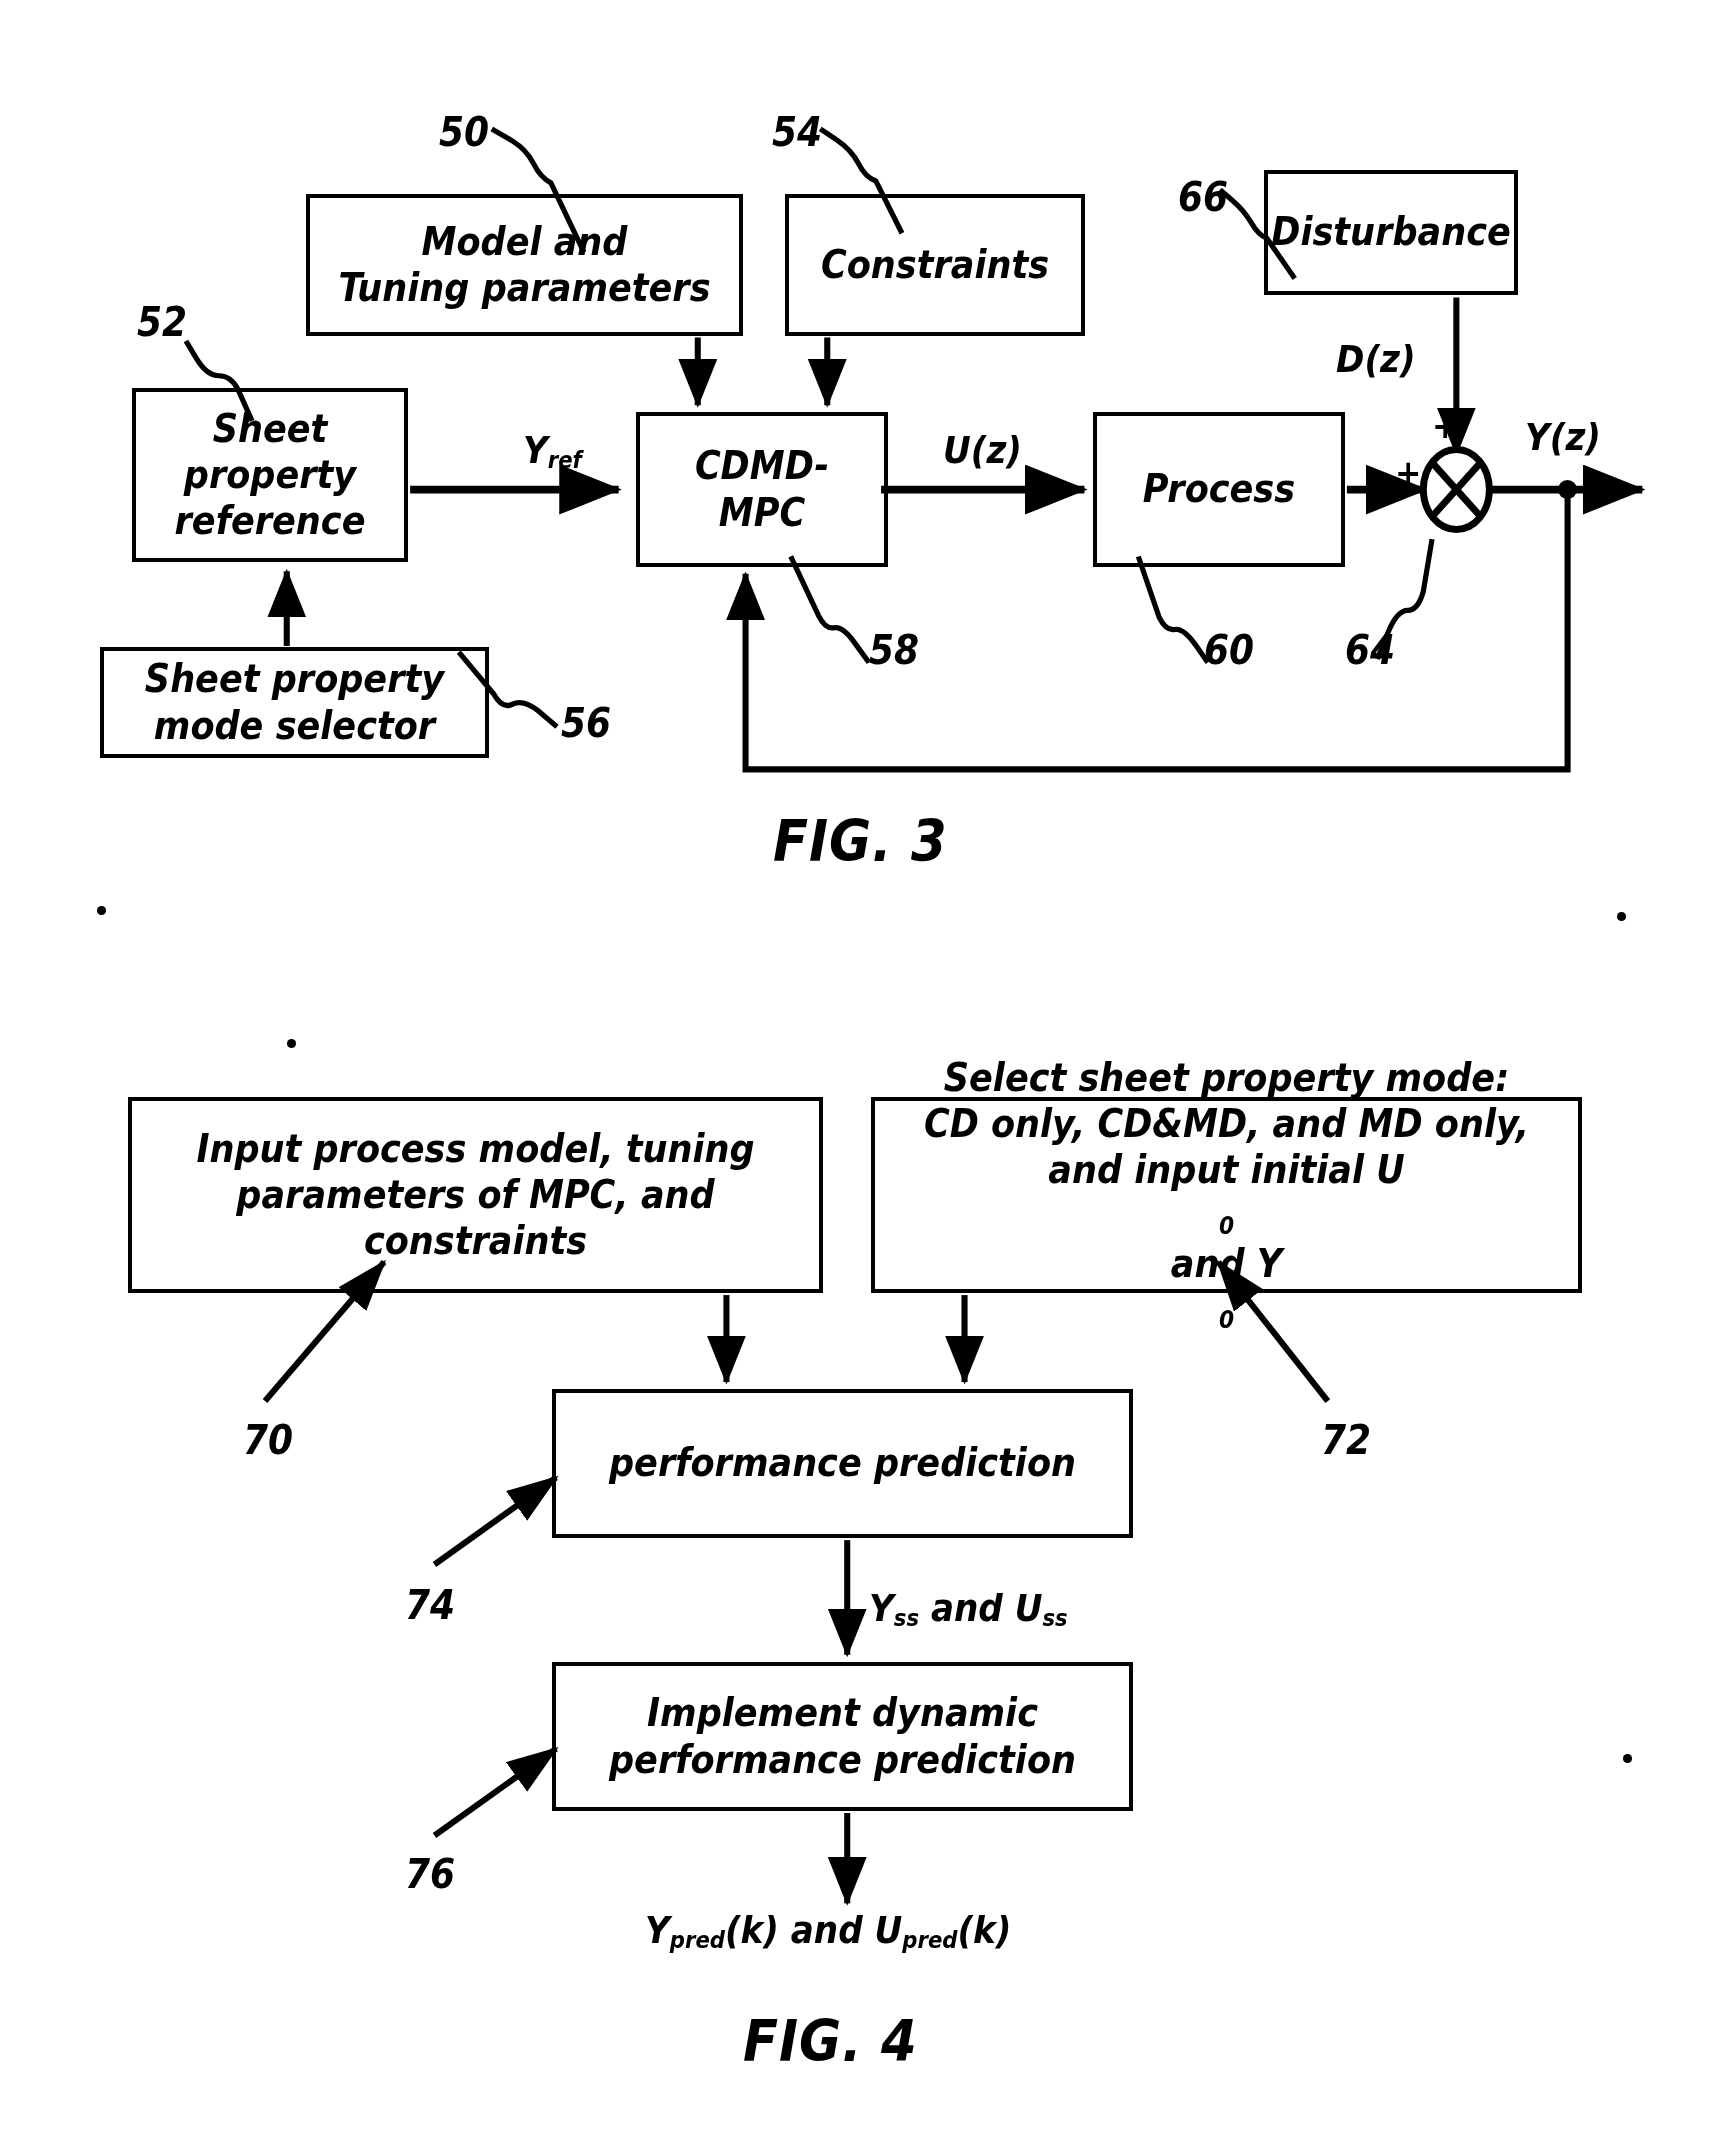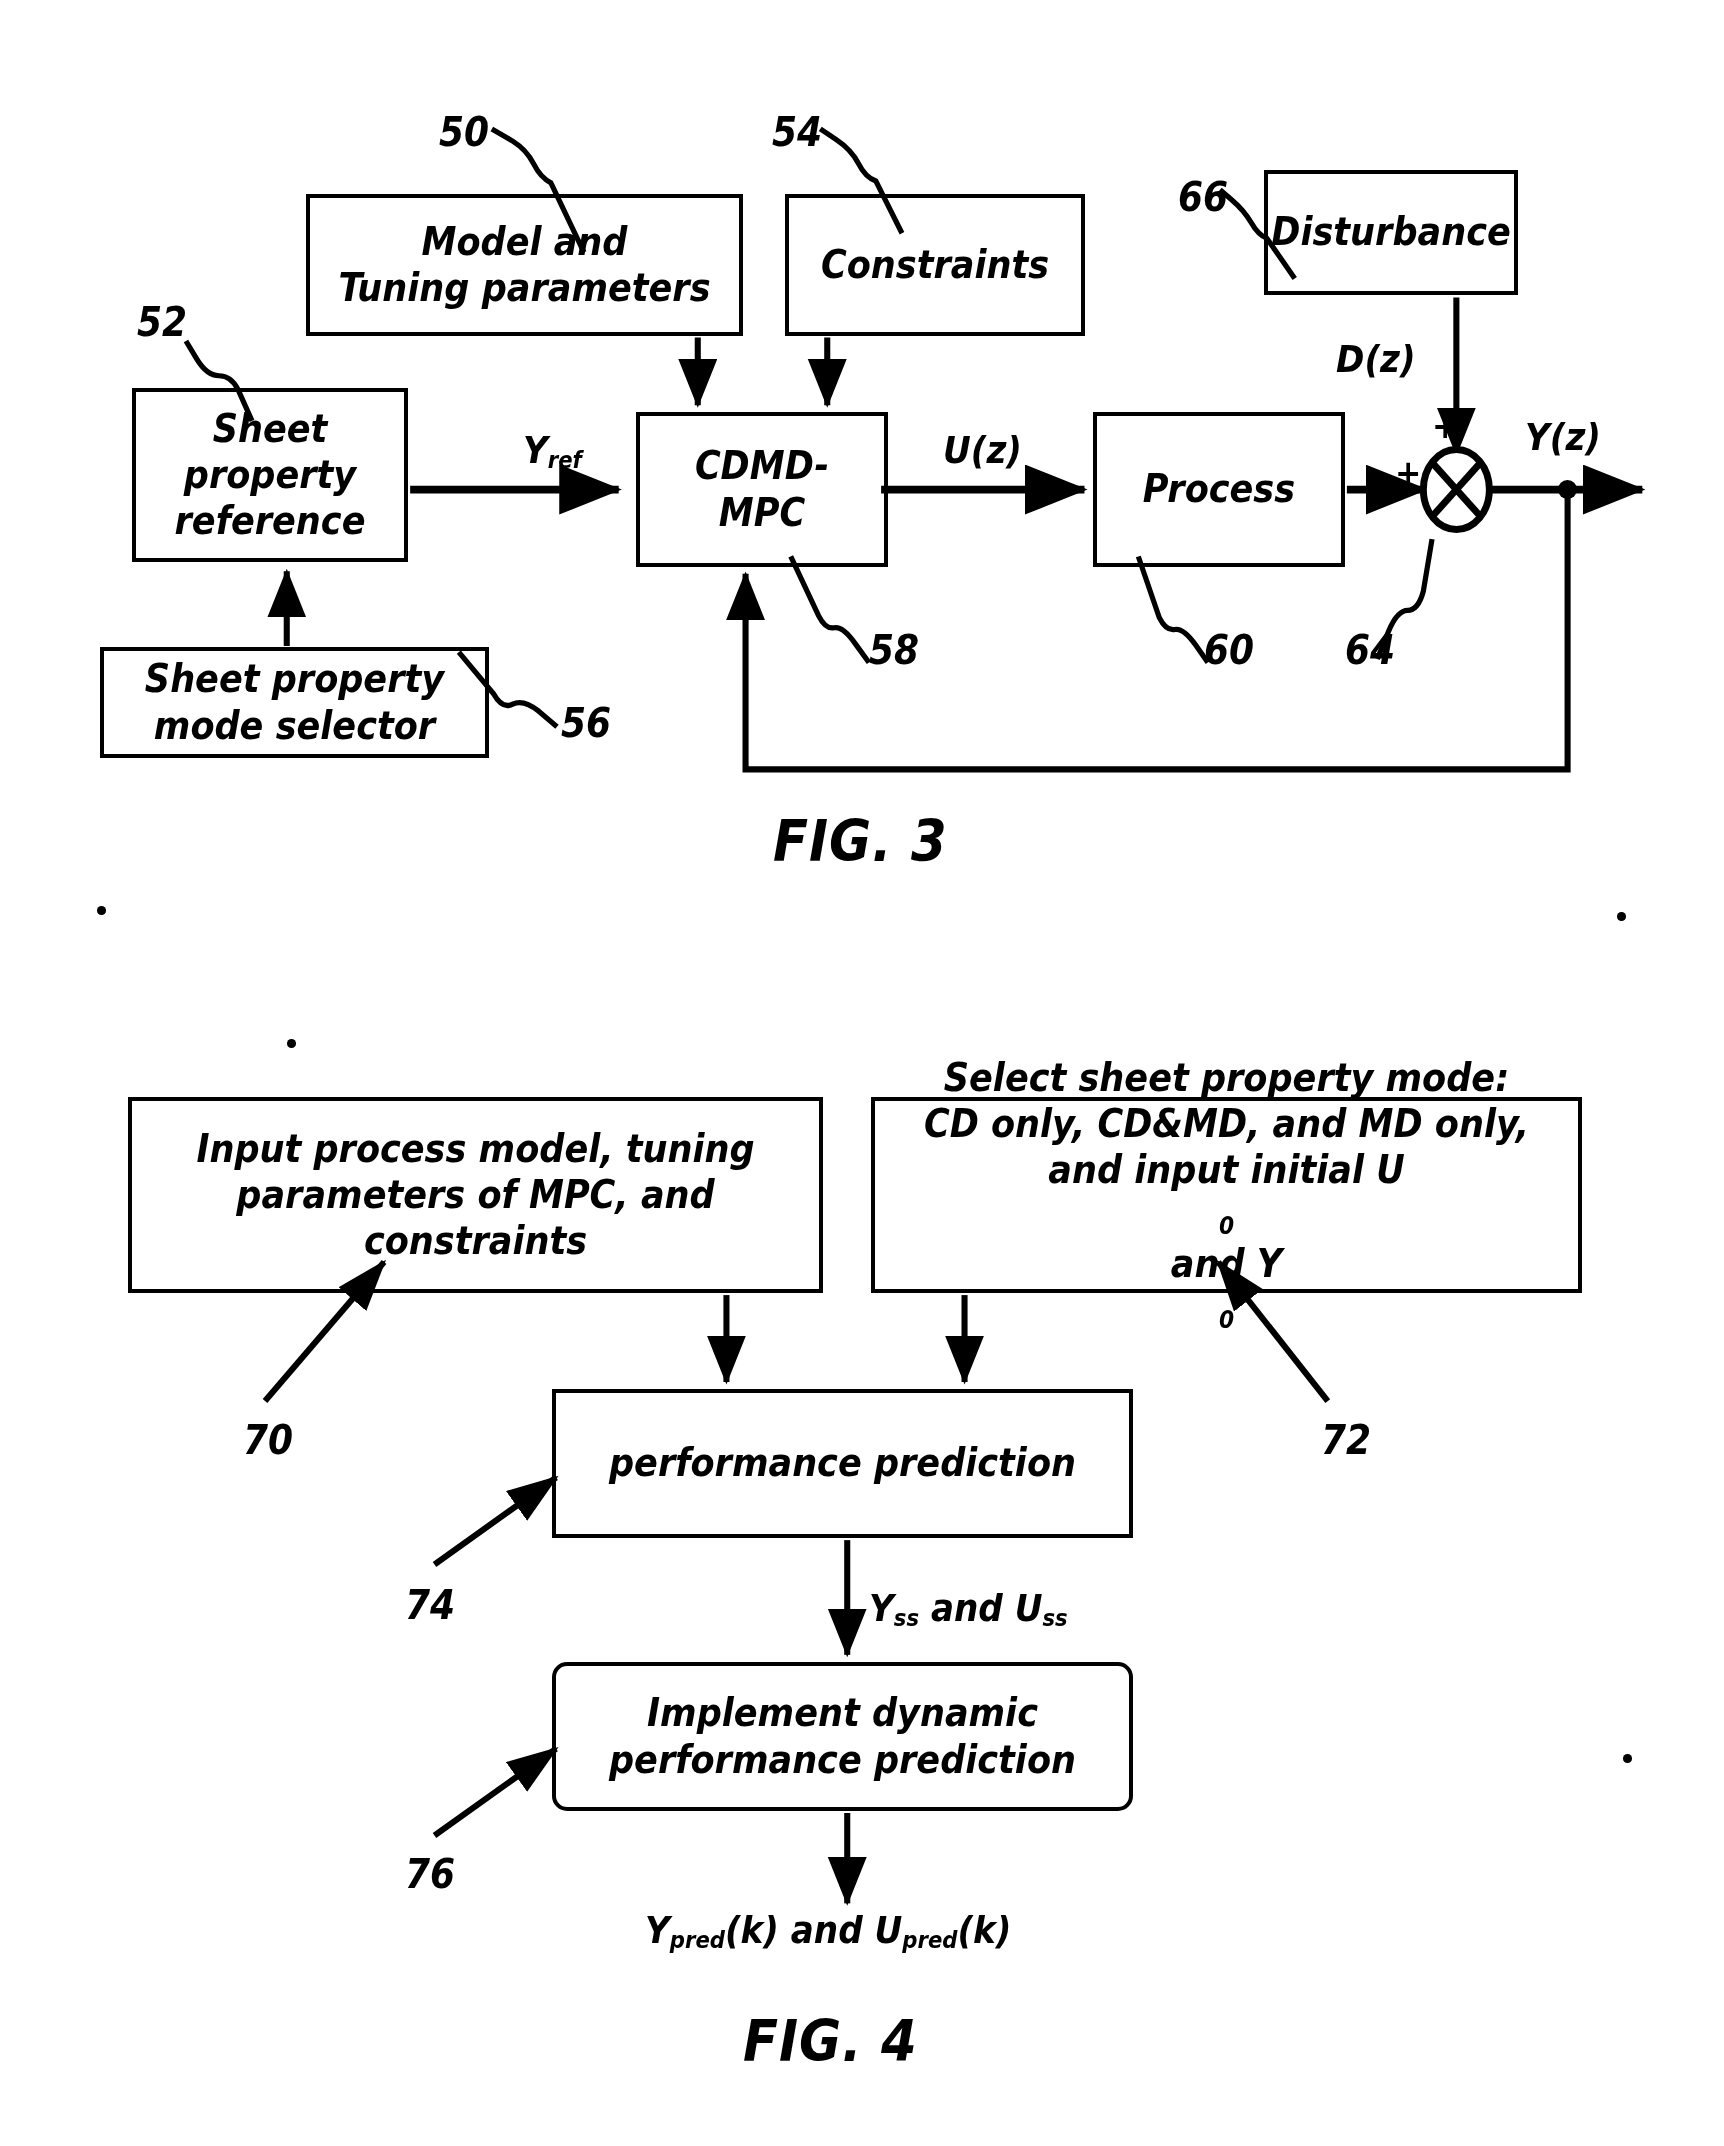--- a/index.html
+++ b/index.html
@@ -120,21 +120,21 @@
       <span><span>and input initial U</span><sub>0</sub><span> and Y</span><sub>0</sub></span>
     </span>
   </div>
 
   <div class="blk" style="left:552px;top:1389px;width:581px;height:149px;font-size:39px;">
     <span>
       <span>performance prediction</span>
     </span>
   </div>
 
-  <div class="blk" style="left:552px;top:1662px;width:581px;height:149px;font-size:39px;border-radius:15px;">
+  <div class="blk" style="left:552px;top:1662px;width:581px;height:149px;font-size:39px;">
     <span>
       <span>Implement dynamic</span>
       <span>performance prediction</span>
     </span>
   </div>
 
   <div class="lbl" style="left:869px;top:1588px;font-size:38px;">
     <span>Y</span><sub>ss</sub><span> and U</span><sub>ss</sub>
   </div>
 

